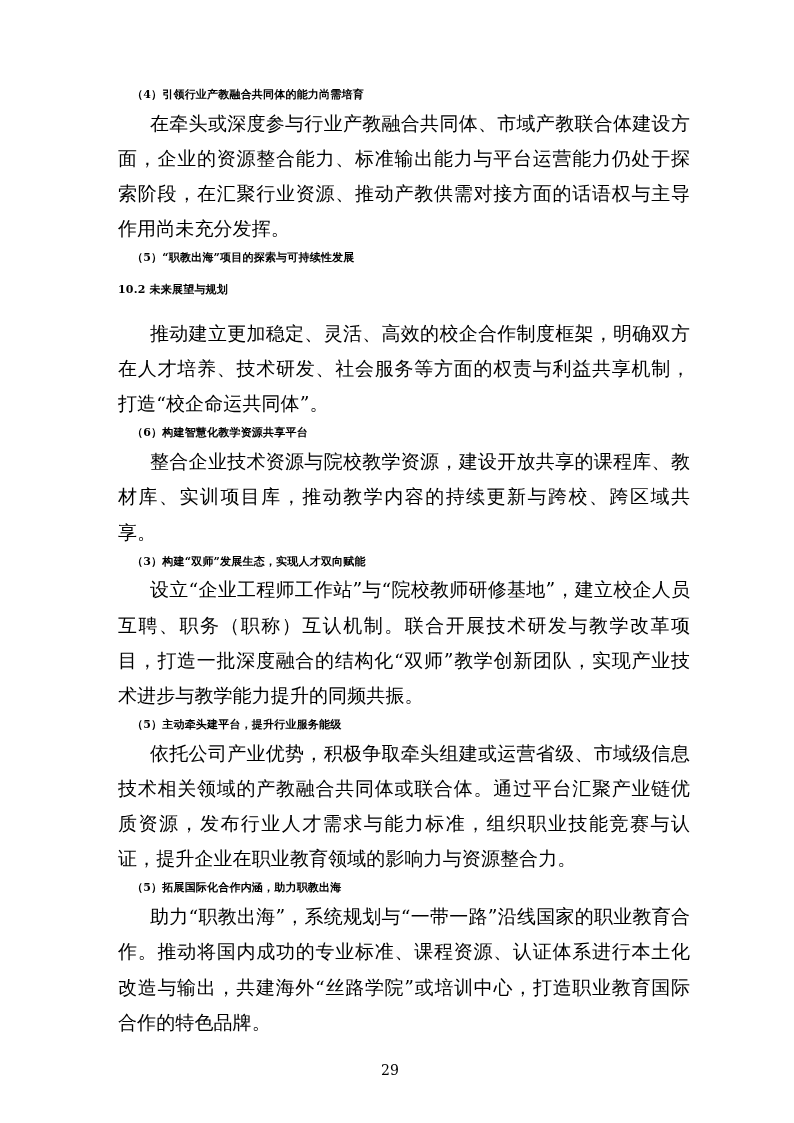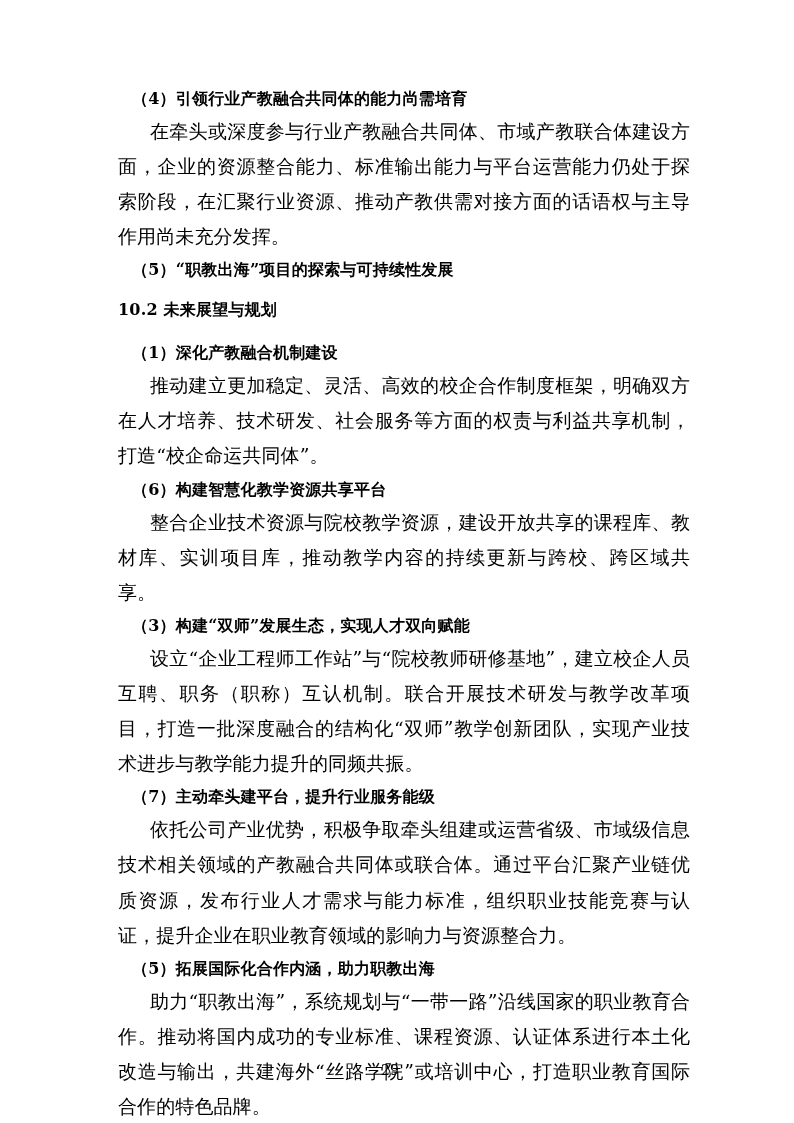--- a/index.html
+++ b/index.html
@@ -20,21 +20,21 @@
     width: 794px;
     height: 1123px;
     box-sizing: border-box;
     padding: 86px 104px 60px 118px;
   }
   .doc-body {
     width: 572px;
   }
   .heading {
     font-weight: bold;
-    font-size: 16px;
+    font-size: 11px;
     line-height: 1.62;
     margin: 0 0 2px 0;
     letter-spacing: 0.2px;
   }
   .heading.sub {
     text-indent: 14px;
   }
   .heading.section {
     text-indent: 0;
     margin-top: 14px;
@@ -67,30 +67,29 @@
 <div class="page">
   <div class="doc-body">
 
     <h3 class="heading sub">（4）引领行业产教融合共同体的能力尚需培育</h3>
     <p class="para">在牵头或深度参与行业产教融合共同体、市域产教联合体建设方面，企业的资源整合能力、标准输出能力与平台运营能力仍处于探索阶段，在汇聚行业资源、推动产教供需对接方面的话语权与主导作用尚未充分发挥。</p>
 
     <h3 class="heading sub gap-top">（5）“职教出海”项目的探索与可持续性发展</h3>
 
     <h2 class="heading section">10.2 未来展望与规划</h2>
 
-    <h3 class="heading sub gap-top">（1）深化产教融合机制建设</h3>
     <p class="para">推动建立更加稳定、灵活、高效的校企合作制度框架，明确双方在人才培养、技术研发、社会服务等方面的权责与利益共享机制，打造“校企命运共同体”。</p>
 
     <h3 class="heading sub gap-top">（6）构建智慧化教学资源共享平台</h3>
     <p class="para">整合企业技术资源与院校教学资源，建设开放共享的课程库、教材库、实训项目库，推动教学内容的持续更新与跨校、跨区域共享。</p>
 
     <h3 class="heading sub gap-top">（3）构建“双师”发展生态，实现人才双向赋能</h3>
     <p class="para">设立“企业工程师工作站”与“院校教师研修基地”，建立校企人员互聘、职务（职称）互认机制。联合开展技术研发与教学改革项目，打造一批深度融合的结构化“双师”教学创新团队，实现产业技术进步与教学能力提升的同频共振。</p>
 
-    <h3 class="heading sub gap-top">（7）主动牵头建平台，提升行业服务能级</h3>
+    <h3 class="heading sub gap-top">（5）主动牵头建平台，提升行业服务能级</h3>
     <p class="para">依托公司产业优势，积极争取牵头组建或运营省级、市域级信息技术相关领域的产教融合共同体或联合体。通过平台汇聚产业链优质资源，发布行业人才需求与能力标准，组织职业技能竞赛与认证，提升企业在职业教育领域的影响力与资源整合力。</p>
 
     <h3 class="heading sub gap-top">（5）拓展国际化合作内涵，助力职教出海</h3>
     <p class="para">助力“职教出海”，系统规划与“一带一路”沿线国家的职业教育合作。推动将国内成功的专业标准、课程资源、认证体系进行本土化改造与输出，共建海外“丝路学院”或培训中心，打造职业教育国际合作的特色品牌。</p>
 
   </div>
   <div class="page-number">29</div>
 </div>
 
 </body></html>

